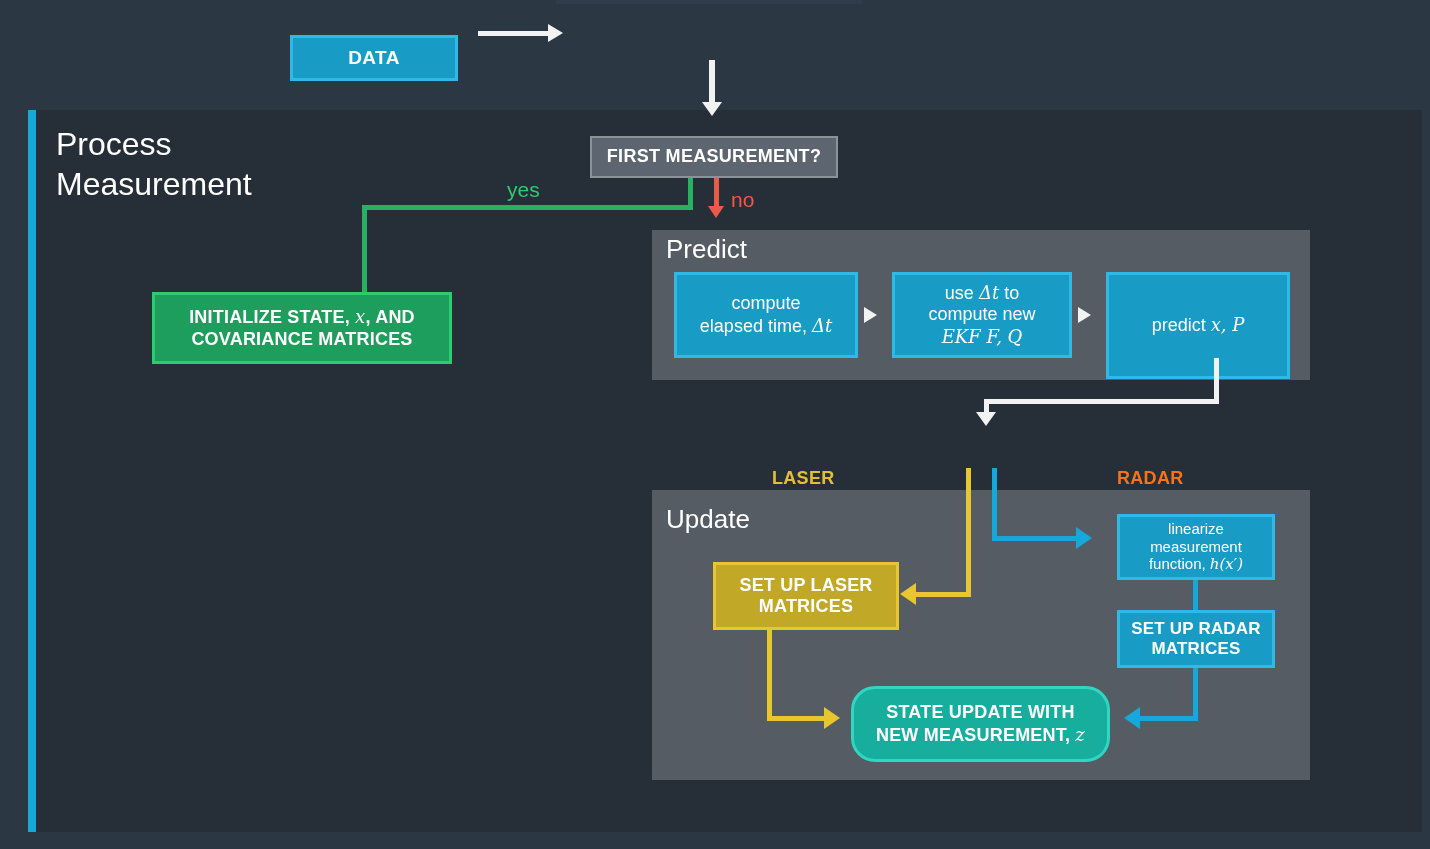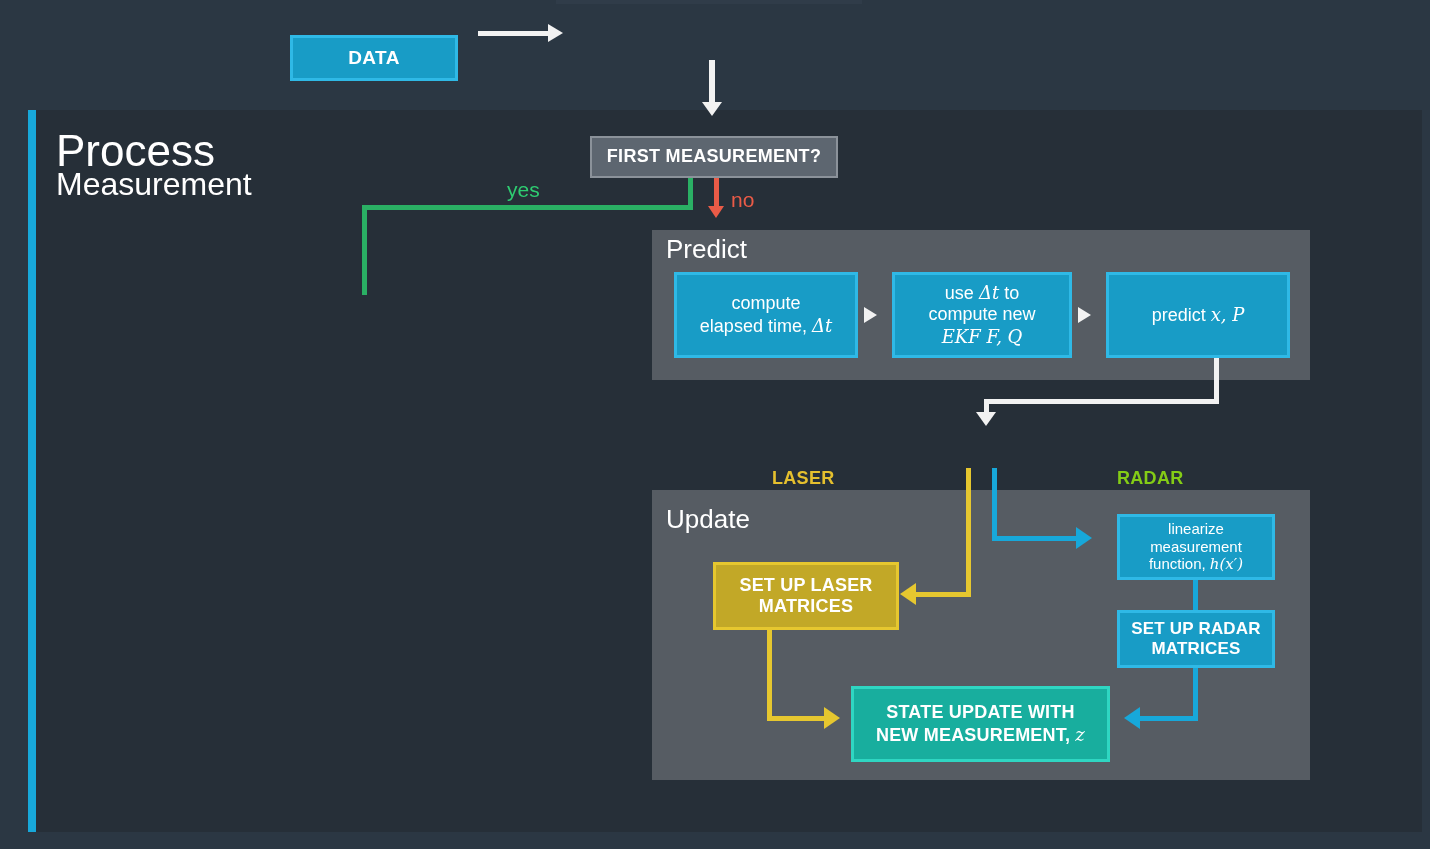--- a/index.html
+++ b/index.html
@@ -81,21 +81,21 @@
   }
   #node-compute-elapsed {
     left: 674px; top: 272px; width: 184px; height: 86px;
     font-size: 18px;
   }
   #node-use-dt {
     left: 892px; top: 272px; width: 180px; height: 86px;
     font-size: 18px;
   }
   #node-predict-xp {
-    left: 1106px; top: 272px; width: 184px; height: 86px;
+    left: 1106px; top: 272px; width: 184px; height: 107px;
     font-size: 18px;
   }
   #node-laser-or-radar {
     left: 882px; top: 426px; width: 198px; height: 42px;
     font-size: 18px; font-weight: bold; letter-spacing: .3px;
   }
   #node-linearize {
     left: 1117px; top: 514px; width: 158px; height: 66px;
     font-size: 15px;
   }
@@ -104,41 +104,42 @@
     font-size: 17px; font-weight: bold; letter-spacing: .2px; text-align: center;
   }
   #node-setup-laser {
     left: 713px; top: 562px; width: 186px; height: 68px;
     font-size: 18px; font-weight: bold; letter-spacing: .2px;
   }
   #node-state-update {
     left: 851px; top: 686px; width: 259px; height: 76px;
     font-size: 18px; font-weight: bold; letter-spacing: .2px;
     padding: 0 6px;
+    border-radius: 24px;
   }
 
   
   .group-panel { background: #565c63; }
   #predict-panel { left: 652px; top: 230px; width: 658px; height: 150px; }
   #update-panel  { left: 652px; top: 490px; width: 658px; height: 290px; }
   .group-title {
     position: absolute;
     color: #ffffff;
     font-size: 26px;
     font-weight: normal;
   }
   #predict-title { left: 666px; top: 234px; }
   #update-title  { left: 666px; top: 504px; }
 
   
   .flabel { position: absolute; white-space: nowrap; }
   #label-yes { left: 507px; top: 178px; font-size: 21px; color: #2ecc71; }
   #label-no  { left: 731px; top: 188px; font-size: 21px; color: #ea5b47; }
   #label-laser { left: 772px; top: 468px; font-size: 18px; font-weight: bold; color: #e5c02e; letter-spacing:.3px;}
-  #label-radar { left: 1117px; top: 468px; font-size: 18px; font-weight: bold; color: #84cc16; letter-spacing:.3px;}
+  #label-radar { left: 1117px; top: 468px; font-size: 18px; font-weight: bold; color: #f97316; letter-spacing:.3px;}
 
   
   .line { position: absolute; }
   .l-white { background: #f2f2f2; }
   .l-green { background: #2ab064; }
   .l-red   { background: #ea5b47; }
   .l-yellow{ background: #e6c72f; }
   .l-cyan  { background: #17a8da; }
 
   
@@ -167,34 +168,40 @@
 
   <div id="node-data" class="abs node node-blue">DATA</div>
 
   <div class="line l-white abs" style="left:478px; top:31px; width:70px; height:5px;"></div>
   <div class="arrow ah-right-white" style="left:548px; top:24px;"></div>
 
 
   <div class="line l-white abs" style="left:709px; top:60px; width:6px; height:44px;"></div>
   <div class="arrow ah-down-white" style="left:702px; top:102px;"></div>
 
-  <div class="group-title" style="left:56px; top:126px; font-size:44px;">Process</div>
+  <div class="group-title" style="left:56px; top:126px; font-size:32px;">Process</div>
   <div class="group-title" style="left:56px; top:166px; font-size:32px;">Measurement</div>
 
   <div id="node-first-measurement" class="abs node node-gray">FIRST MEASUREMENT?</div>
 
   <div class="line l-green abs" style="left:688px; top:178px; width:5px; height:32px;"></div>
   <div class="line l-green abs" style="left:362px; top:205px; width:331px; height:5px;"></div>
   <div class="line l-green abs" style="left:362px; top:205px; width:5px; height:90px;"></div>
   <div class="flabel" id="label-yes">yes</div>
 
   <div class="line l-red abs" style="left:714px; top:178px; width:5px; height:30px;"></div>
   <div class="arrow ah-down-red" style="left:708px; top:206px;"></div>
   <div class="flabel" id="label-no">no</div>
 
+  <div id="node-init-state" class="abs node node-green">
+    <div>
+      <span>INITIALIZE STATE, </span><span class="mathit">x</span><span>, AND</span><br>
+      <span>COVARIANCE MATRICES</span>
+    </div>
+  </div>
 
   <div id="predict-panel" class="abs group-panel"></div>
   <div class="group-title" id="predict-title">Predict</div>
 
   <div id="node-compute-elapsed" class="abs node node-blue">
     <div>
       <span>compute</span><br>
       <span>elapsed time, </span><span class="mathit">Δt</span>
     </div>
   </div>

